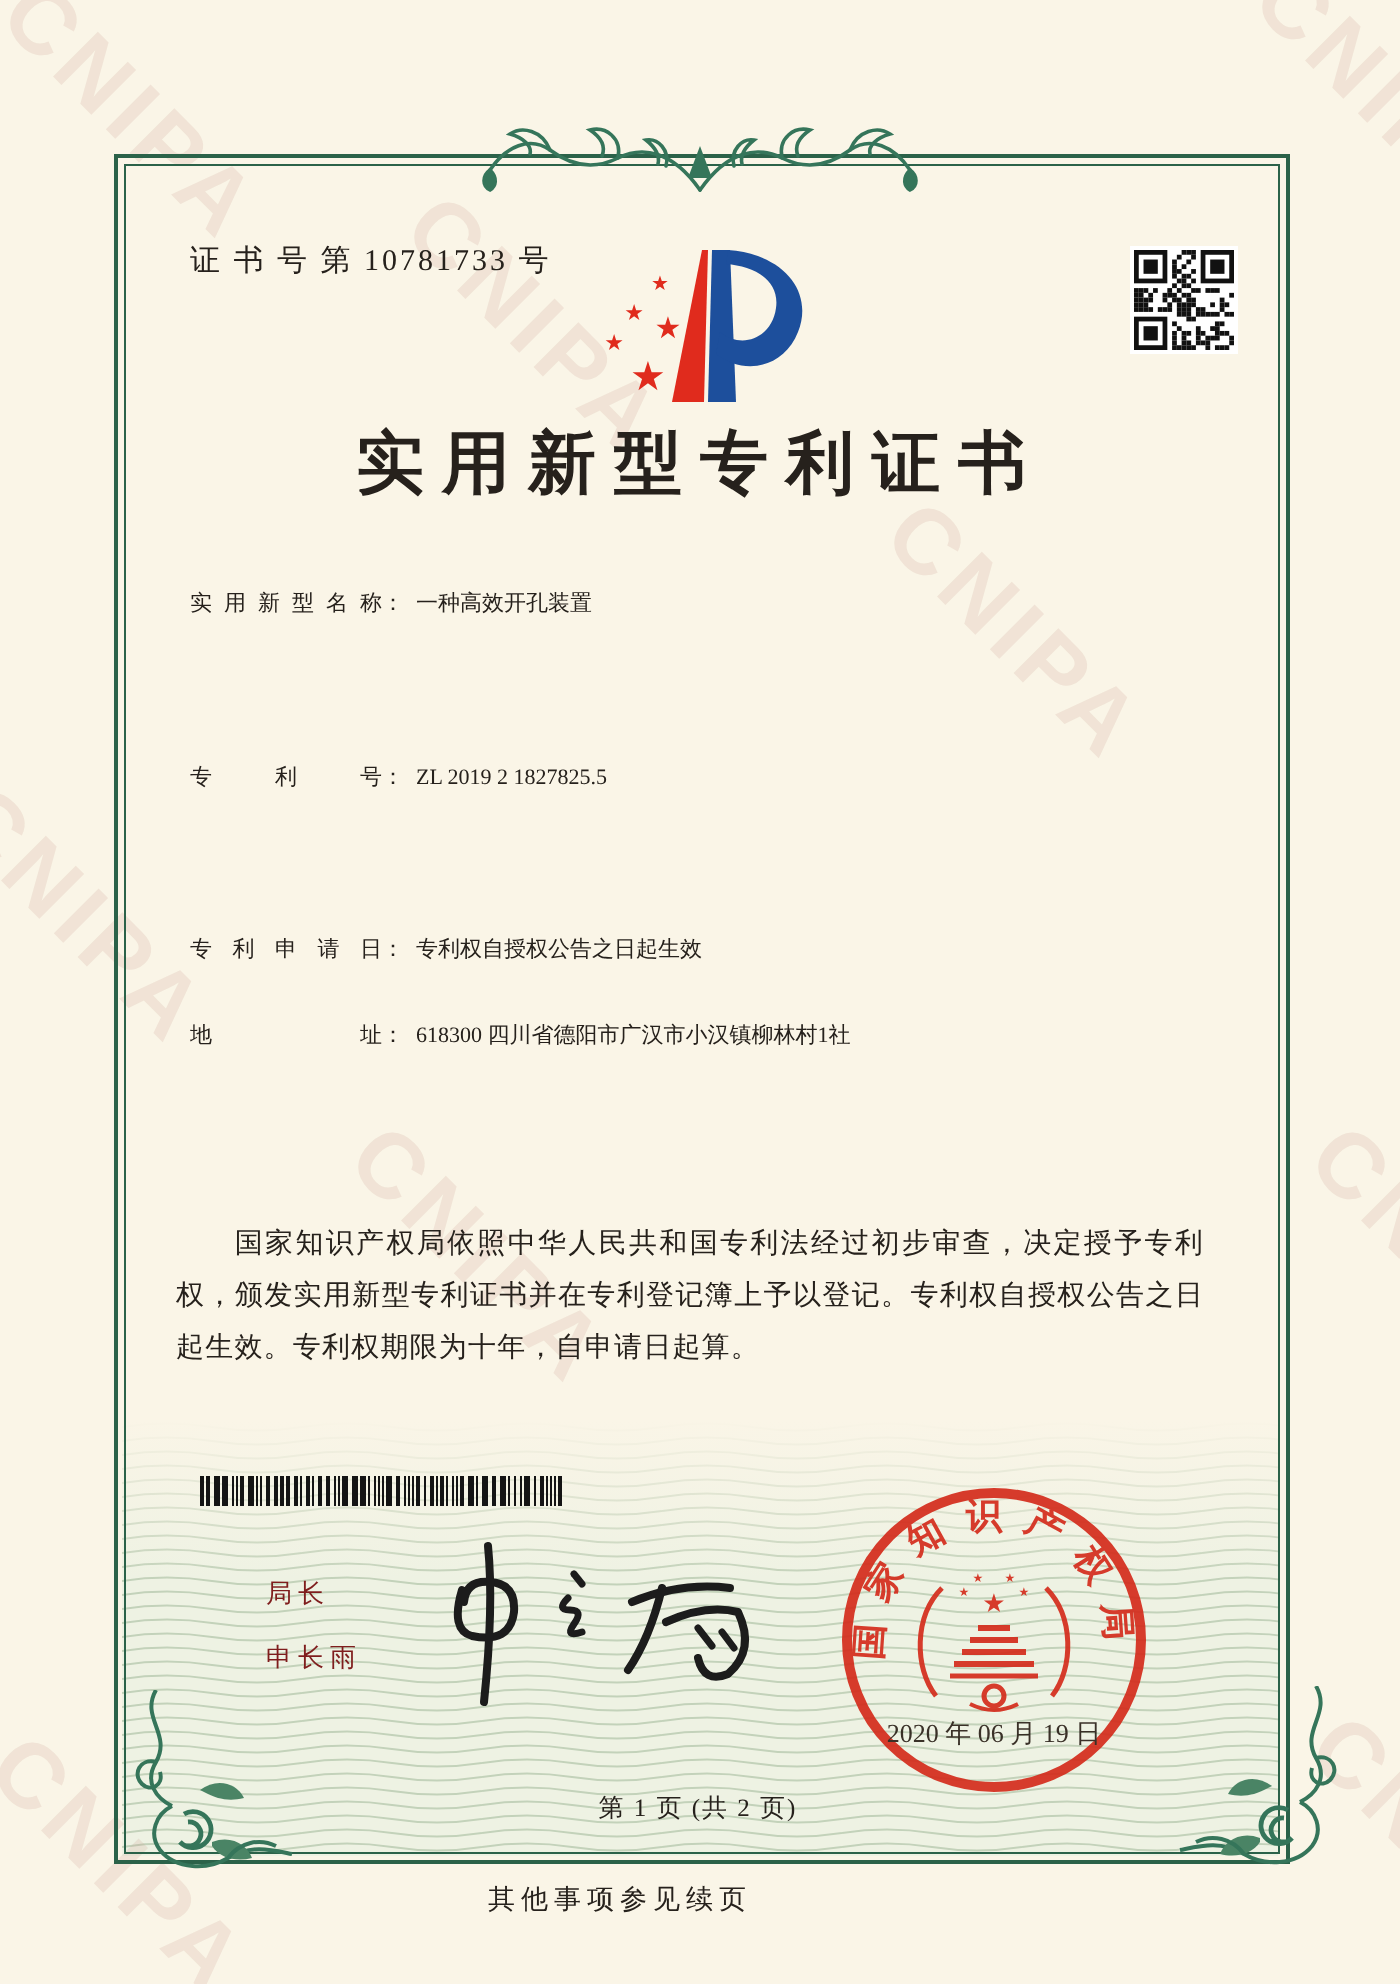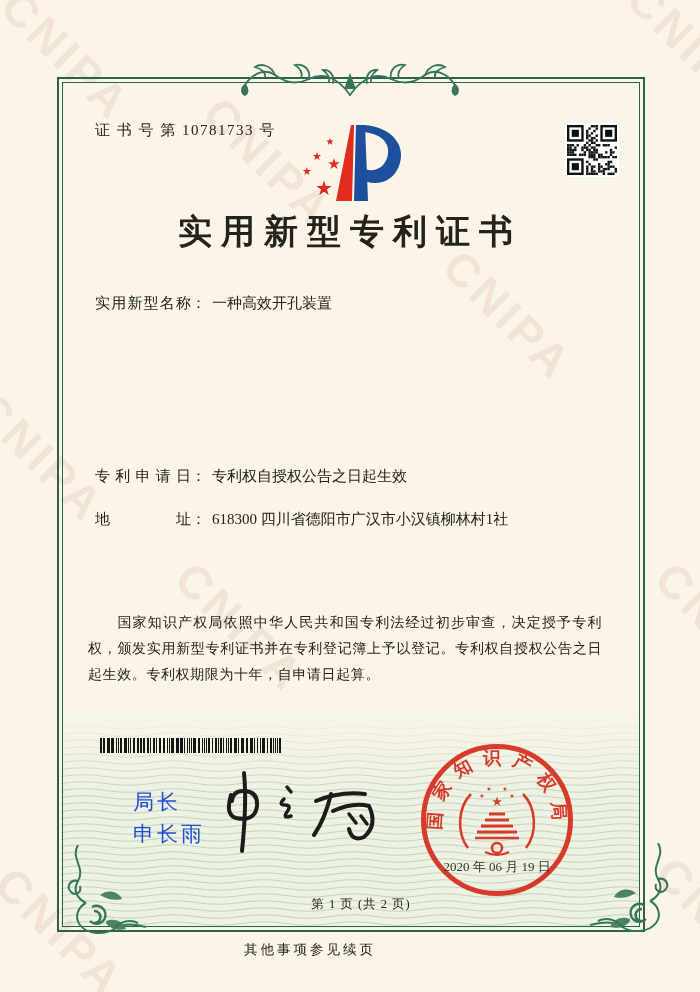--- a/index.html
+++ b/index.html
@@ -22,39 +22,39 @@
   .wm{position:absolute; font-family:"Liberation Sans","DejaVu Sans",sans-serif;
     font-weight:bold; font-size:46px; letter-spacing:4px;
     color:rgba(197,142,133,0.17); transform:rotate(45deg); z-index:1; white-space:nowrap;}
   
   .cert-no{position:absolute; left:95px; top:121px; font-size:15px; letter-spacing:1.5px; z-index:3;}
   .logo{position:absolute; left:276px; top:104px; z-index:3;}
   .qr{position:absolute; left:565px; top:123px; z-index:3; background:#fff; padding:2px;}
   .title{position:absolute; left:0; top:209px; width:700px; text-align:center;
     font-size:34px; font-weight:bold; letter-spacing:9px; z-index:3;}
   
-  .field-row{position:absolute; left:95px; font-size:15px; z-index:3; white-space:nowrap;}
+  .field-row{position:absolute; left:95px; font-size:11px; z-index:3; white-space:nowrap;}
   .f-label{display:inline-block; width:96px; text-align:justify; text-align-last:justify;
     vertical-align:bottom;}
   .f-colon{margin-right:6px;}
   .field-2{position:absolute; left:293px; top:0; white-space:nowrap;}
   
   .body-text{position:absolute; left:88px; top:582px; width:514px; font-size:14px;
     line-height:1.85; text-align:justify; letter-spacing:0.6px; z-index:3;margin-top:28px;}
   .body-text p{margin:0; text-indent:2.1em;}
   
   .barcode{position:absolute; left:100px; top:738px; z-index:3;}
   .sig-label{position:absolute; left:133px; z-index:3;
     font-family:Liberation Serif, serif;
-    font-size:21px; letter-spacing:3px; color:#1d4ed8;}
+    font-size:13px; letter-spacing:3px; color:#7f1d1d;}
   .sig-title{top:788px;} .sig-name{top:820px;}
   .signature{position:absolute; left:212px; top:763px; z-index:3;}
   .seal{position:absolute; left:419px; top:742px; z-index:4;}
   .page-num{position:absolute; left:57px; top:896px; width:584px; text-align:center;
-    font-size:12.5px; letter-spacing:1px; z-index:3;padding-left:12px;}
+    font-size:12.5px; letter-spacing:1px; z-index:3;}
   .continuation{position:absolute; left:0; top:941px; width:620px; text-align:center;
     font-size:13.5px; letter-spacing:3px; z-index:3;}
   .ornament{position:absolute; z-index:2; pointer-events:none;}
   .orn-top{left:239px; top:55px;}
   .orn-bl{left:48px; top:845px;}
   .orn-br{left:588px; top:843px; transform:scaleX(-1);}
 </style>
 </head>
 <body>
 
@@ -276,20 +276,23 @@
       <rect x="17" y="20" width="1" height="1" fill="#111"></rect>
       <rect x="18" y="20" width="1" height="1" fill="#111"></rect>
       <rect x="19" y="20" width="1" height="1" fill="#111"></rect>
     </svg>
 
   <div class="title">实用新型专利证书</div>
 
   <div class="field-row" style="top:294px">
     <span class="f-label">实用新型名称</span><span class="f-colon">：</span><span>一种高效开孔装置</span>
   </div>
+  <div class="field-row" style="top:381px">
+    <span class="f-label">专利号</span><span class="f-colon">：</span><span>ZL 2019 2 1827825.5</span>
+  </div>
   <div class="field-row" style="top:467px">
     <span class="f-label">专利申请日</span><span class="f-colon">：</span><span>专利权自授权公告之日起生效</span>
   </div>
   <div class="field-row" style="top:510px">
     <span class="f-label">地址</span><span class="f-colon">：</span><span>618300 四川省德阳市广汉市小汉镇柳林村1社</span>
   </div>
 
   <div class="body-text">
     <p>国家知识产权局依照中华人民共和国专利法经过初步审查，决定授予专利权，颁发实用新型专利证书并在专利登记簿上予以登记。专利权自授权公告之日起生效。专利权期限为十年，自申请日起算。</p>
   </div>

